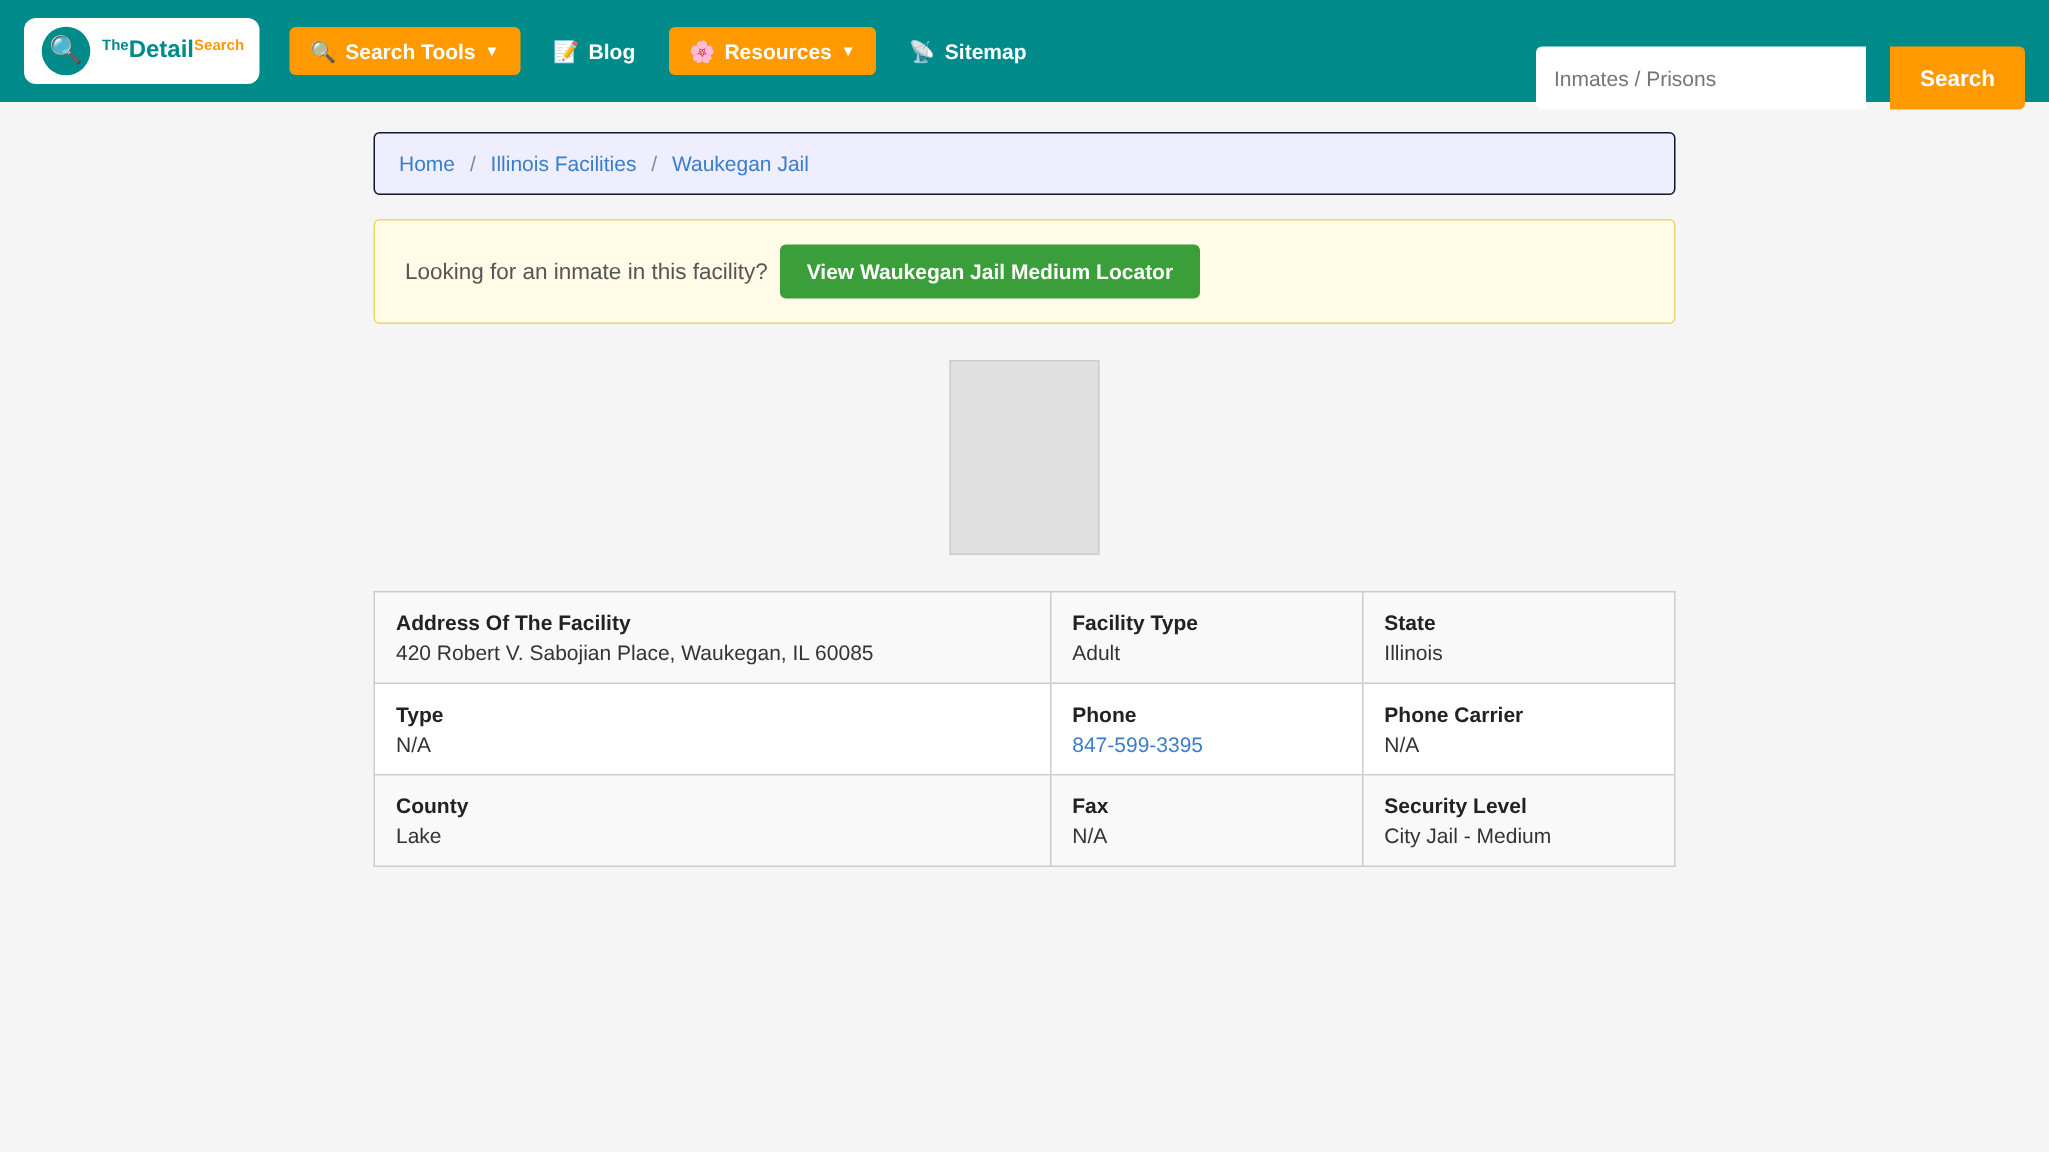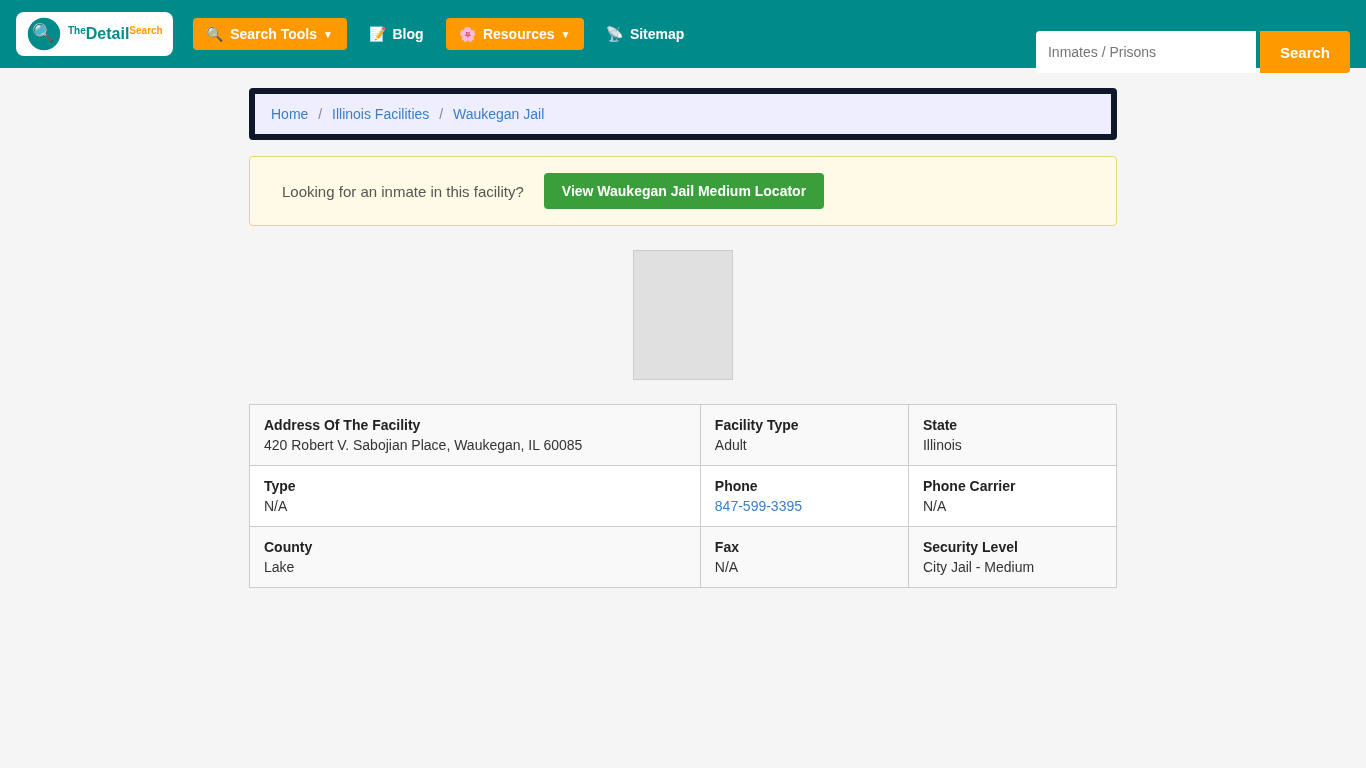--- a/index.html
+++ b/index.html
@@ -65,21 +65,21 @@
       font-weight: bold;
       display: flex;
       align-items: center;
       gap: 6px;
       white-space: nowrap;
     }
     .nav-spacer { flex: 1; }
     .search-box-wrap {
       display: flex;
       align-items: center;
-      gap: 4px;
+      gap: 16px;
       margin-top: 36px;
     }
     .search-input {
       height: 42px;
       width: 220px;
       border: none;
       border-radius: 4px 0 0 4px;
       padding: 0 12px;
       font-size: 14px;
       color: #999;
@@ -100,42 +100,42 @@
     
     .page-wrap {
       max-width: 900px;
       margin: 0 auto;
       padding: 20px 16px;
     }
 
     
     .breadcrumb {
       background: #eef;
-      border: 6px solid #0f172a;
+      border: 1px solid #0f172a;
       border-radius: 4px;
       padding: 12px 16px;
       margin-bottom: 16px;
       font-size: 14px;
     }
     .breadcrumb a {
       color: #3a7dc9;
       text-decoration: none;
     }
     .breadcrumb .sep { color: #888; margin: 0 6px; }
     .breadcrumb .current { color: #3a7dc9; }
 
     
     .inmate-banner {
       background: #fffbe6;
       border: 1px solid #e8d96a;
       border-radius: 4px;
-      padding: 16px 32px;
-      display: flex;
-      align-items: center;
-      gap: 20px;
+      padding: 16px 20px;
+      display: flex;
+      align-items: center;
+      gap: 8px;
       margin-bottom: 24px;
     }
     .inmate-banner-text {
       font-size: 15px;
       color: #555;
     }
     .inmate-banner-btn {
       background: #3a9e3a;
       color: #fff;
       border: none;

